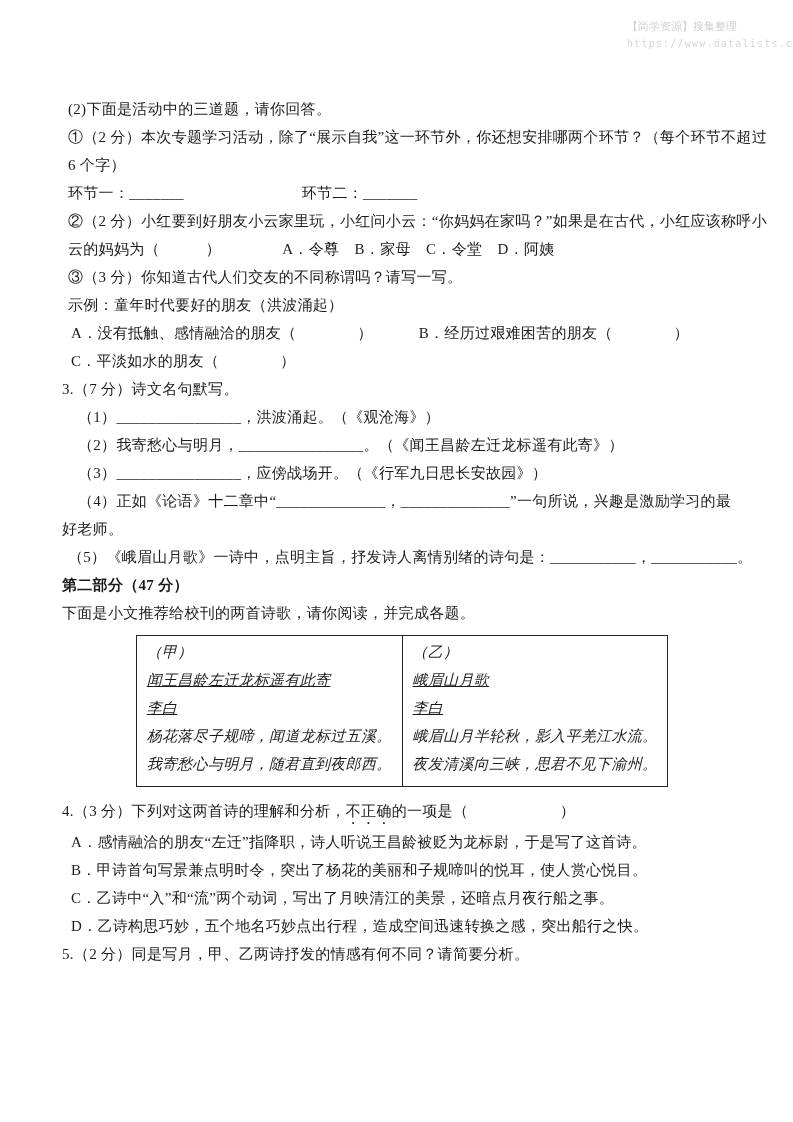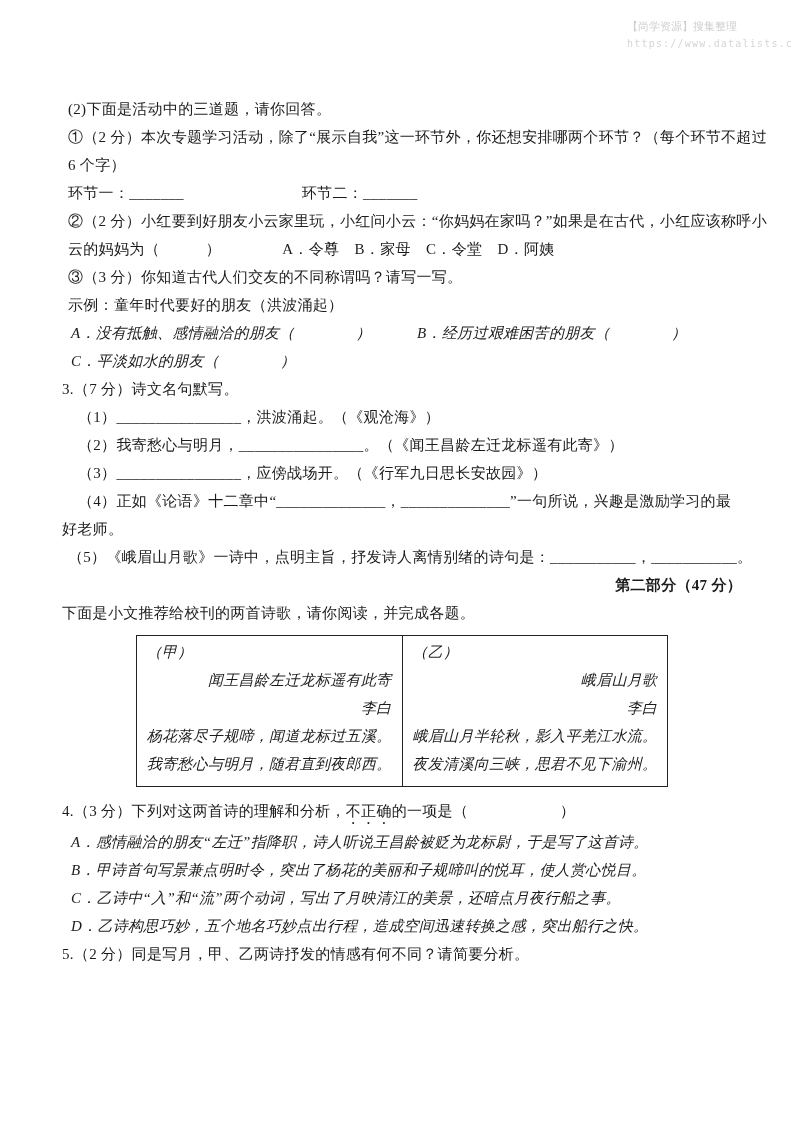--- a/index.html
+++ b/index.html
@@ -37,26 +37,26 @@
     width: 680px;
   }
   .content p {
     margin: 0;
     font-size: 15px;
     line-height: 28px;
     white-space: nowrap;
     letter-spacing: 0.3px;
   }
   .ind1 { padding-left: 6px; }   
-  .opt  { padding-left: 9px; font-style: italic; }   
+  .opt  { padding-left: 9px; }   
   .ind2 { padding-left: 16px; }  
   .blank-gap { margin-left: 118px; }
   .sec-title {
     margin: 0;
-    text-align: right;
+    text-align: left;
     font-weight: bold;
     font-size: 18px;
     line-height: 30px;
     letter-spacing: 1px;
   }
   .emph {
     -webkit-text-emphasis: dot;
     -webkit-text-emphasis-position: under left;
     text-emphasis: dot;
     text-emphasis-position: under left;
@@ -73,21 +73,21 @@
   }
   .poem-line {
     margin: 0;
     font-size: 14px;
     line-height: 28.5px;
     font-style: italic;
     white-space: nowrap;
     letter-spacing: 0.5px;
   }
   .t-label { text-align: left; }
-  .t-title, .t-author { text-align: right; }
+  .t-title, .t-author { text-align: left; text-decoration: underline; }
   .t-verse { text-align: left; }
   .answer-line {
     margin-left: 26px;
     width: 648px;
     height: 31px;
     border-bottom: 2px solid #3a3a3a;
   }
   .answer-line.first { height: 28px; }
   .footer {
     position: absolute;

